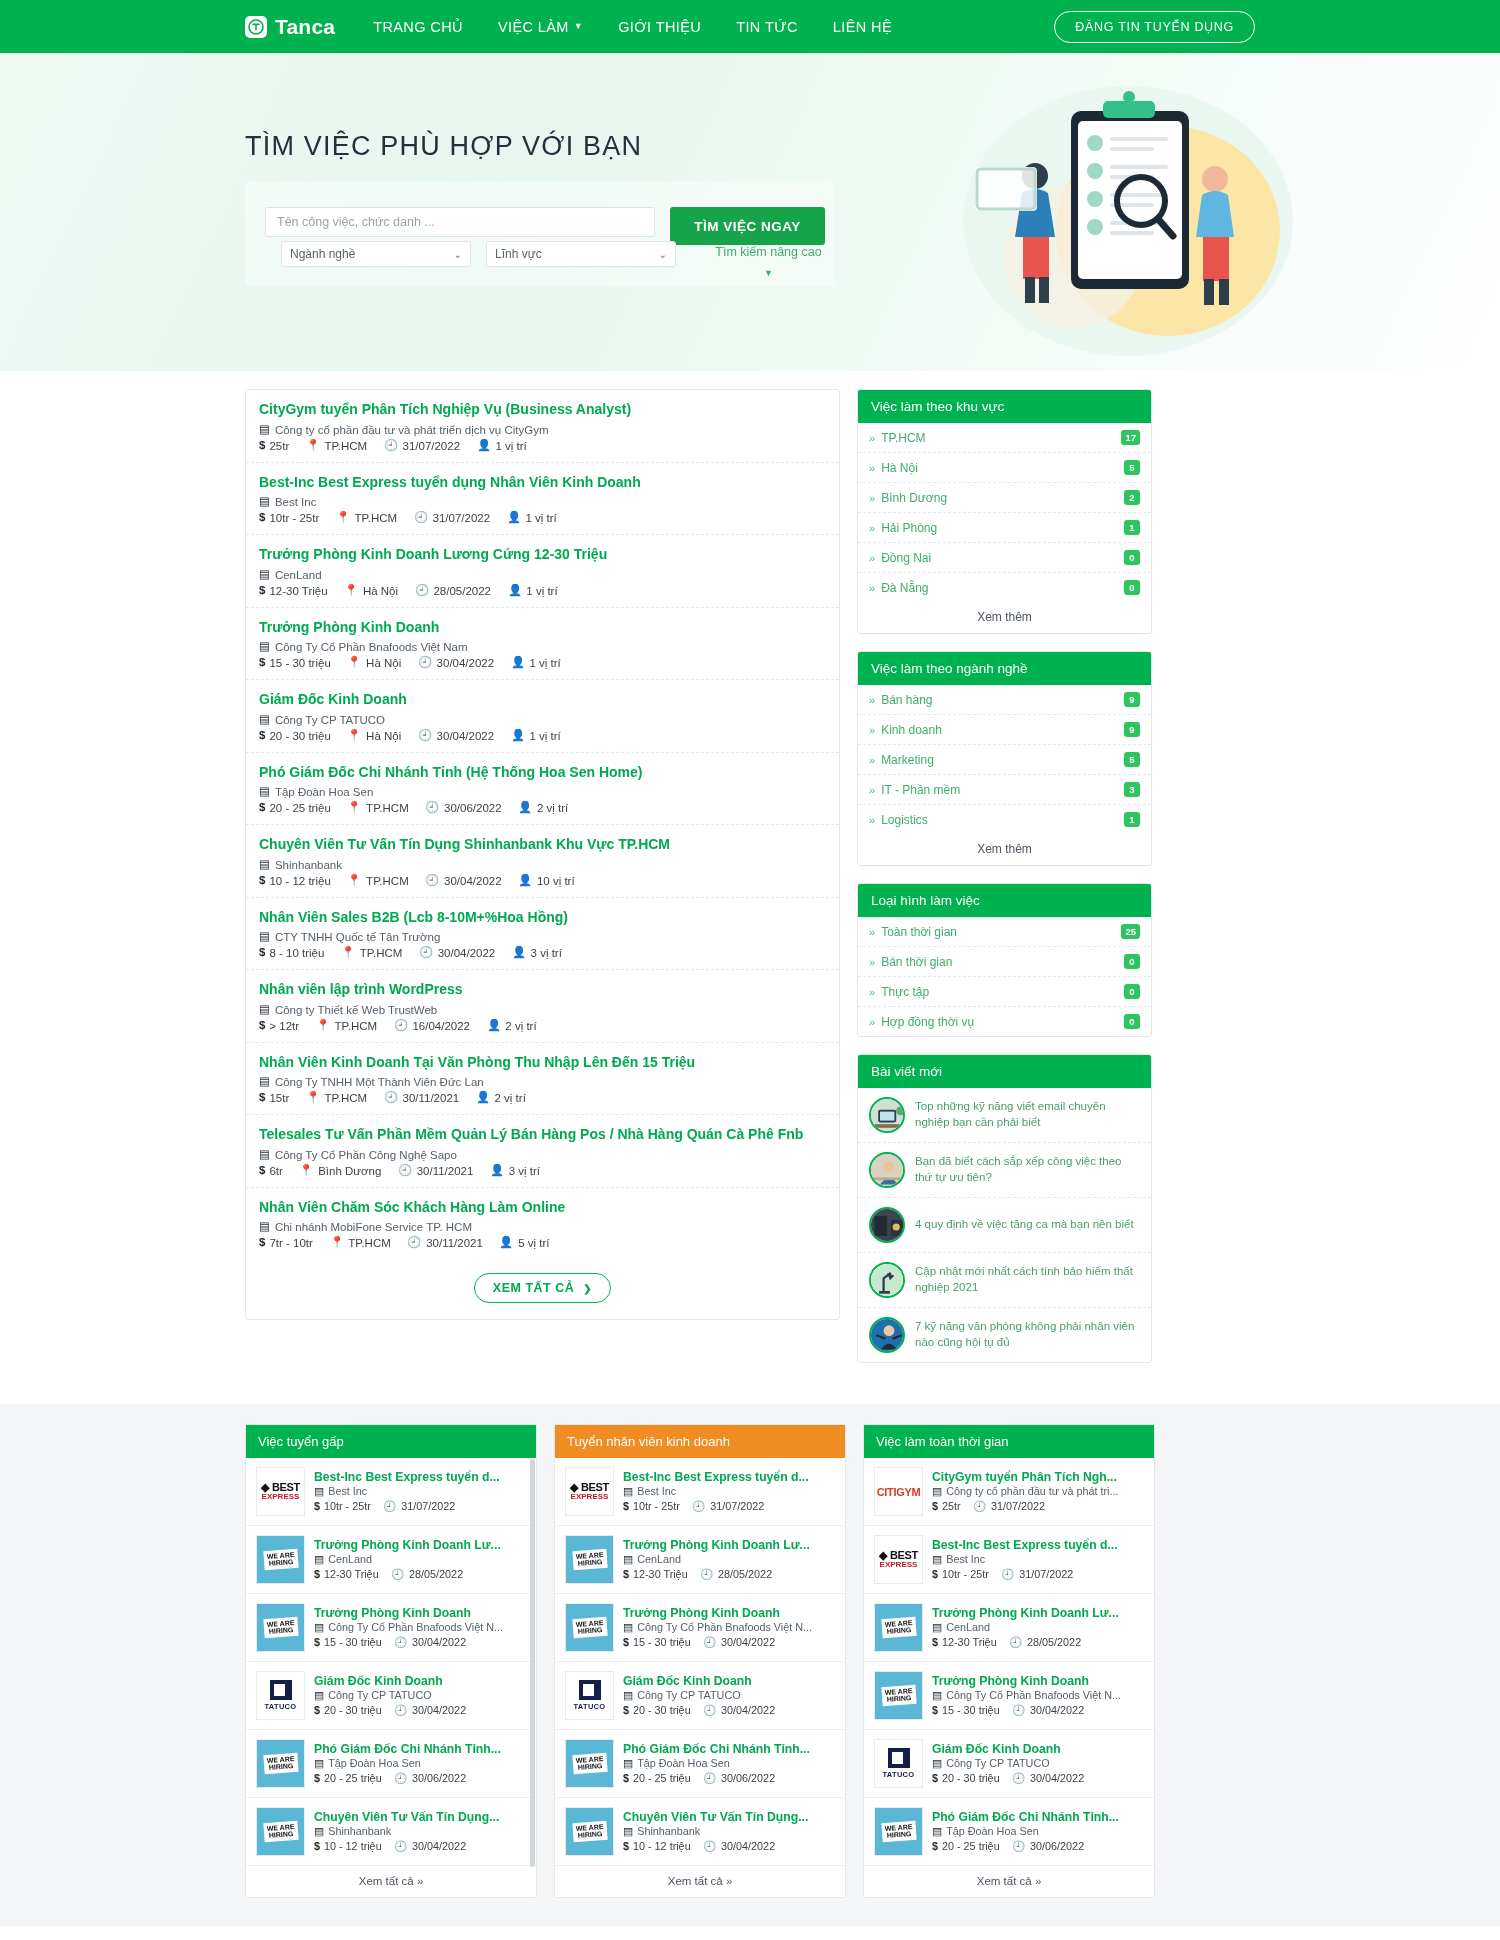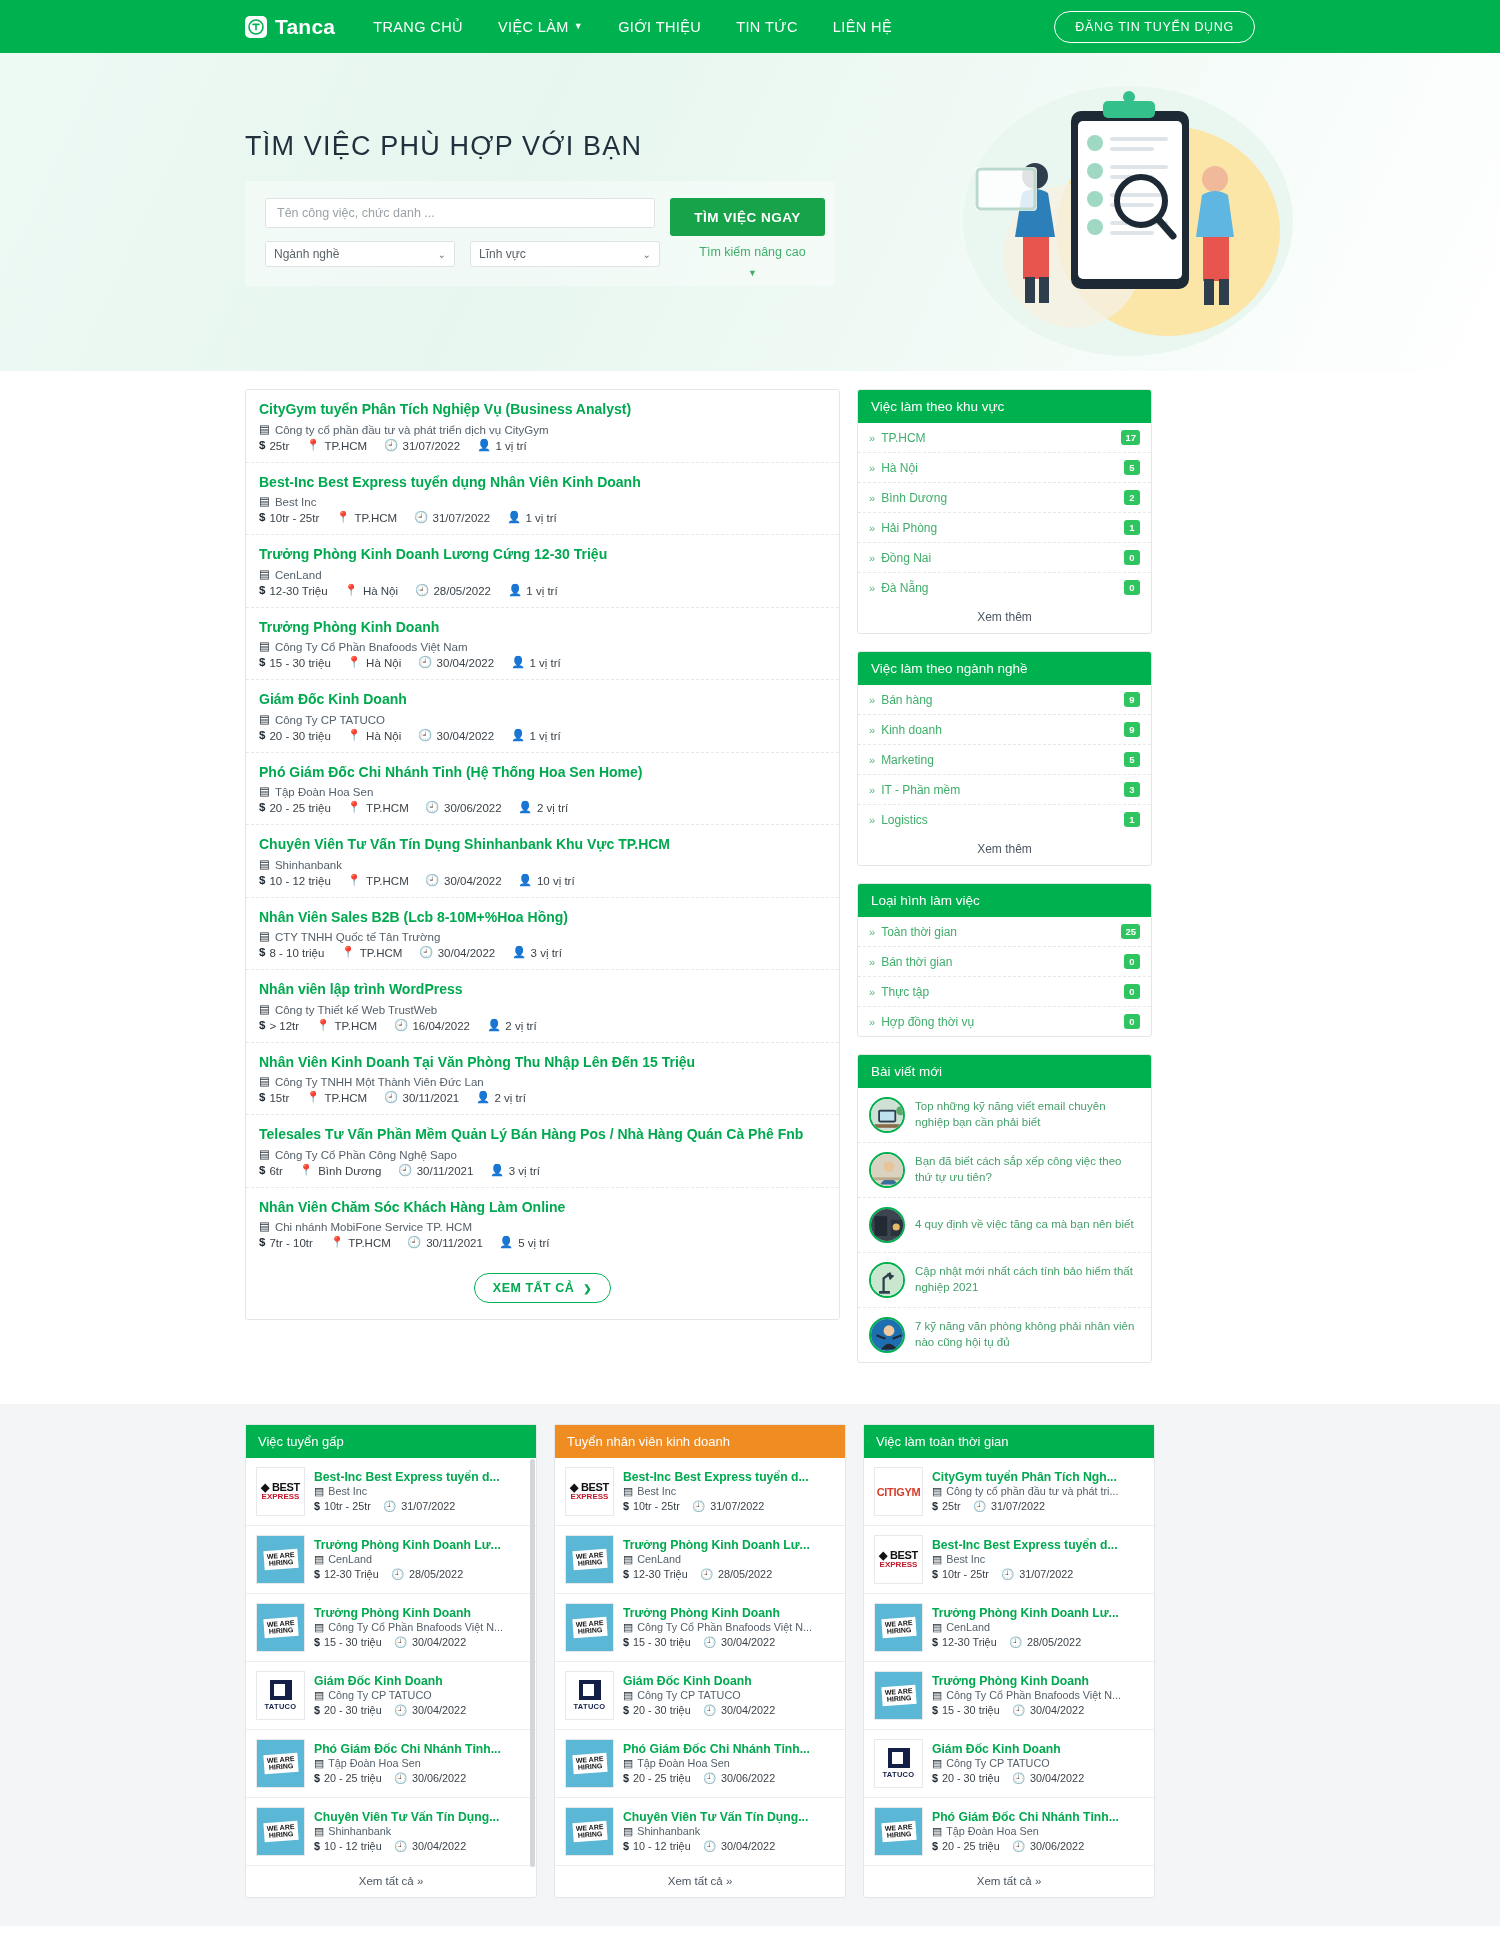--- a/index.html
+++ b/index.html
@@ -50,33 +50,33 @@
   }
   .hero-inner { width:1010px; margin:0 auto; position:relative; height:100%; }
   .hero-title {
     position:absolute; left:0; top:78px;
     font-size:27px; letter-spacing:1.2px; color:#20303c; font-weight:400;
   }
   .search-panel {
     position:absolute; left:0; top:128px; width:590px; height:105px;
     background:rgba(255,255,255,0.38); border-radius:4px;
   }
-  .search-row1 { position:absolute; left:20px; top:17px; display:flex; gap:15px; }
+  .search-row1 { position:absolute; left:20px; top:26px; display:flex; gap:15px; }
   .search-input {
     width:390px; height:30px; border:1px solid #dfe3e6; border-radius:3px;
     padding:0 11px; font-size:12.5px; color:#333; font-family:inherit;
     background:#fff; outline:none;
   }
   .search-input::placeholder { color:#9aa3a8; }
   .search-btn {
     background:#16a34a; color:#fff; border:none; border-radius:3px;
     width:155px; height:38px; font-size:13.5px; font-weight:700;
     letter-spacing:.5px; cursor:pointer; font-family:inherit;
   }
-  .search-row2 { position:absolute; left:20px; top:60px; display:flex; gap:15px; align-items:flex-start; }
+  .search-row2 { position:absolute; left:36px; top:60px; display:flex; gap:15px; align-items:flex-start; }
   .sel {
     width:190px; height:26px; border:1px solid #dfe3e6; border-radius:3px;
     background:#fff; font-size:12px; color:#5a6369; font-family:inherit;
     padding:0 8px; position:relative; display:flex; align-items:center;
     justify-content:space-between; cursor:pointer;
   }
   .sel .chev { font-size:10px; color:#6b7378; }
   .adv {
     width:155px; text-align:center; color:#3fae6a; font-size:12.5px;
     cursor:pointer; padding-top:4px;

